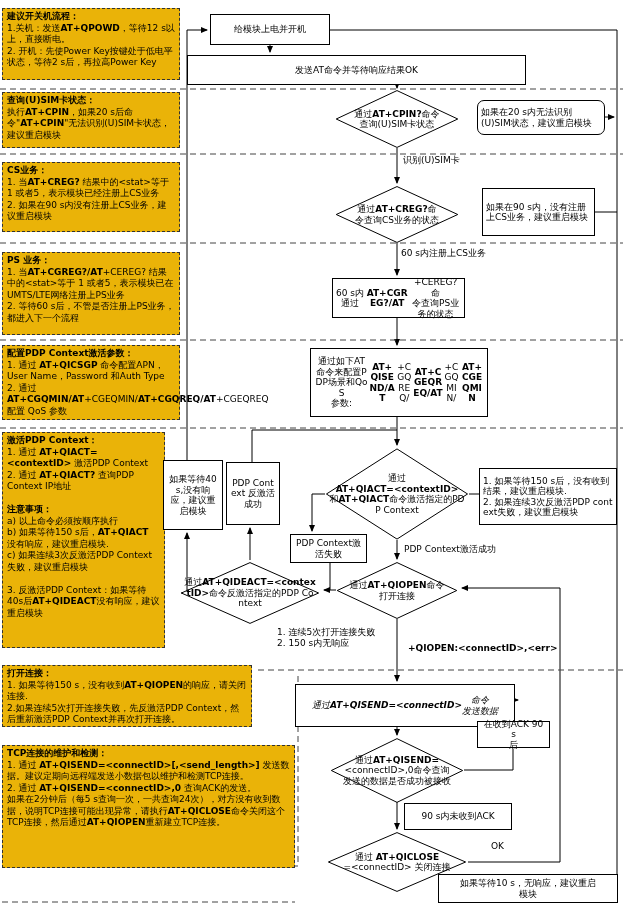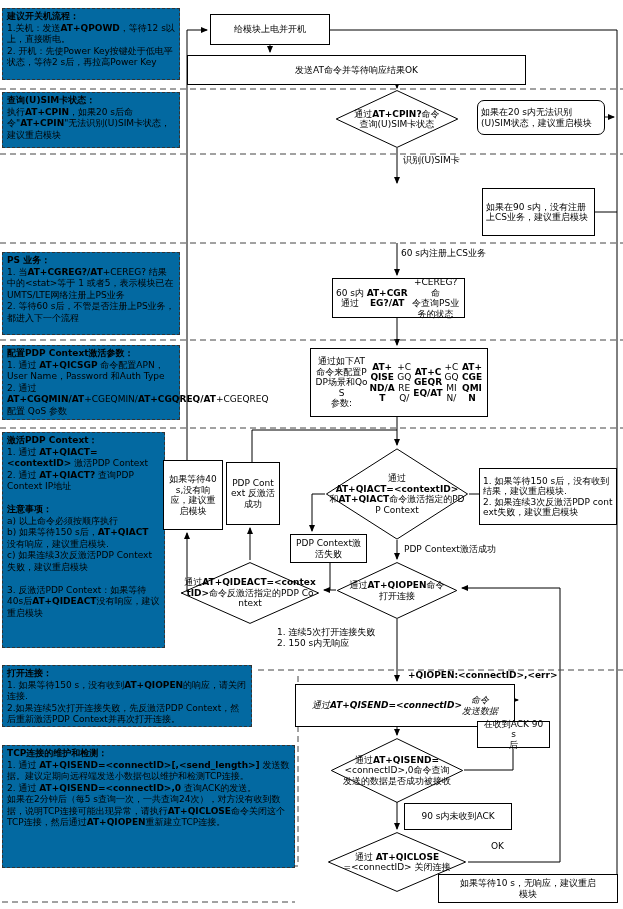--- a/index.html
+++ b/index.html
@@ -1,19 +1,19 @@
 <!DOCTYPE html>
 <html><head>
 <meta charset="utf-8">
 <style>
   html,body{margin:0;padding:0;background:#fff;}
   .canvas{position:relative;width:623px;height:909px;background:#fff;color:#000;
           font-family:"DejaVu Sans","Liberation Sans",sans-serif;font-size:9px;line-height:11.5px;overflow:hidden;}
   svg.wires{position:absolute;left:0;top:0;z-index:0;}
-  .note{position:absolute;border:1px dashed #333;background:#0369a1;padding:2px 4px;box-sizing:border-box;z-index:1;}
+  .note{position:absolute;border:1px dashed #333;background:#eab308;padding:2px 4px;box-sizing:border-box;z-index:1;}
   .note .t{font-weight:bold;}
   .note .b{white-space:pre-line;}
   .fbox{position:absolute;border:1px solid #000;background:#fff;display:flex;align-items:center;justify-content:center;
         text-align:center;padding:1px 3px;box-sizing:border-box;z-index:1;line-height:10.5px;
         word-break:break-all;white-space:pre-line;}
   .fbox.left{justify-content:flex-start;text-align:left;}
   .dia{position:absolute;display:flex;align-items:center;justify-content:center;text-align:center;z-index:1;line-height:10.5px;}
   .dia svg{position:absolute;left:0;top:0;width:100%;height:100%;}
   .dia .dt{position:relative;width:94%;word-break:break-all;white-space:pre-line;}
   .lbl{position:absolute;z-index:1;white-space:pre-line;line-height:10.5px;}
@@ -77,20 +77,25 @@
 
   <div class="note" style="left:2px;top:8px;width:178px;height:72px;">
     <div class="t">建议开关机流程：</div>
     <div class="b">1.关机：发送<b>AT+QPOWD</b>，等待12 s以上，直接断电。
 2. 开机：先使Power Key按键处于低电平状态，等待2 s后，再拉高Power Key</div>
   </div>
   <div class="note" style="left:2px;top:92px;width:178px;height:56px;">
     <div class="t">查询(U)SIM卡状态：</div>
     <div class="b">执行<b>AT+CPIN</b>，如果20 s后命令"<b>AT+CPIN</b>"无法识别(U)SIM卡状态，建议重启模块</div>
   </div>
+  <div class="note" style="left:2px;top:162px;width:178px;height:70px;">
+    <div class="t">CS业务：</div>
+    <div class="b">1. 当<b>AT+CREG?</b> 结果中的&lt;stat&gt;等于 1 或者5，表示模块已经注册上CS业务
+2. 如果在90 s内没有注册上CS业务，建议重启模块</div>
+  </div>
   <div class="note" style="left:2px;top:252px;width:178px;height:83px;">
     <div class="t">PS 业务：</div>
     <div class="b">1. 当<b>AT+CGREG?/AT</b>+CEREG? 结果中的&lt;stat&gt;等于 1 或者5，表示模块已在UMTS/LTE网络注册上PS业务
 2. 等待60 s后，不管是否注册上PS业务，都进入下一个流程</div>
   </div>
   <div class="note" style="left:2px;top:345px;width:178px;height:75px;">
     <div class="t">配置PDP Context激活参数：</div>
     <div class="b">1. 通过 <b>AT+QICSGP</b> 命令配置APN，User Name，Password 和Auth Type
 2. 通过 <b>AT+CGQMIN/AT</b>+CGEQMIN/<b>AT+CGQREQ/AT</b>+CGEQREQ 配置 QoS 参数</div>
   </div>
@@ -125,20 +130,27 @@
     <svg viewBox="0 0 100 100" preserveAspectRatio="none">
         <polygon points="50,1 99,50 50,99 1,50" fill="#fff" stroke="#000" vector-effect="non-scaling-stroke"></polygon>
       </svg>
     <div class="dt">通过<b>AT+CPIN?</b>命令
 查询(U)SIM卡状态</div>
   </div>
   <div class="fbox left" style="left:477px;top:100px;width:128px;height:35px;border-radius:7px;">如果在20 s内无法识别
 (U)SIM状态，建议重启模块</div>
   <div class="lbl" style="left:403px;top:155px;">识别(U)SIM卡</div>
 
+  <div class="dia" style="left:335px;top:186px;width:124px;height:57px;">
+    <svg viewBox="0 0 100 100" preserveAspectRatio="none">
+        <polygon points="50,1 99,50 50,99 1,50" fill="#fff" stroke="#000" vector-effect="non-scaling-stroke"></polygon>
+      </svg>
+    <div class="dt">通过<b>AT+CREG?</b>命
+令查询CS业务的状态</div>
+  </div>
   <div class="fbox left" style="left:482px;top:188px;width:113px;height:48px;">如果在90 s内，没有注册
 上CS业务，建议重启模块</div>
   <div class="lbl" style="left:401px;top:248px;">60 s内注册上CS业务</div>
 
   <div class="fbox" style="left:332px;top:278px;width:133px;height:40px;">60 s内通过
 <b>AT+CGREG?/AT</b>+CEREG?命
 令查询PS业务的状态</div>
   <div class="fbox" style="left:310px;top:348px;width:178px;height:69px;">通过如下AT命令来配置PDP场景和QoS
 参数:<b>AT+QISEND/AT</b>+CGQREQ/<b>AT+CGEQREQ/AT</b>+CGQMIN/<b>AT+CGEQMIN</b></div>
 
@@ -165,21 +177,21 @@
 打开连接</div>
   </div>
   <div class="dia" style="left:180px;top:562px;width:140px;height:62px;">
     <svg viewBox="0 0 100 100" preserveAspectRatio="none">
         <polygon points="50,1 99,50 50,99 1,50" fill="#fff" stroke="#000" vector-effect="non-scaling-stroke"></polygon>
       </svg>
     <div class="dt">通过<b>AT+QIDEACT=&lt;contextID&gt;</b>命令反激活指定的PDP Context</div>
   </div>
   <div class="lbl" style="left:277px;top:627px;">1. 连续5次打开连接失败
 2. 150 s内无响应</div>
-  <div class="lbl" style="left:408px;top:670px;"><b>+QIOPEN:&lt;connectID&gt;,&lt;err&gt;</b></div>
+  <div class="lbl" style="left:408px;top:643px;"><b>+QIOPEN:&lt;connectID&gt;,&lt;err&gt;</b></div>
 
   <div class="fbox" style="left:295px;top:684px;width:220px;height:43px;font-style:italic;">通过<b>AT+QISEND=&lt;connectID&gt;</b>命令
 发送数据</div>
   <div class="fbox" style="left:477px;top:721px;width:73px;height:27px;">在收到ACK 90 s
 后</div>
 
   <div class="dia" style="left:330px;top:738px;width:134px;height:65px;">
     <svg viewBox="0 0 100 100" preserveAspectRatio="none">
         <polygon points="50,1 99,50 50,99 1,50" fill="#fff" stroke="#000" vector-effect="non-scaling-stroke"></polygon>
       </svg>

